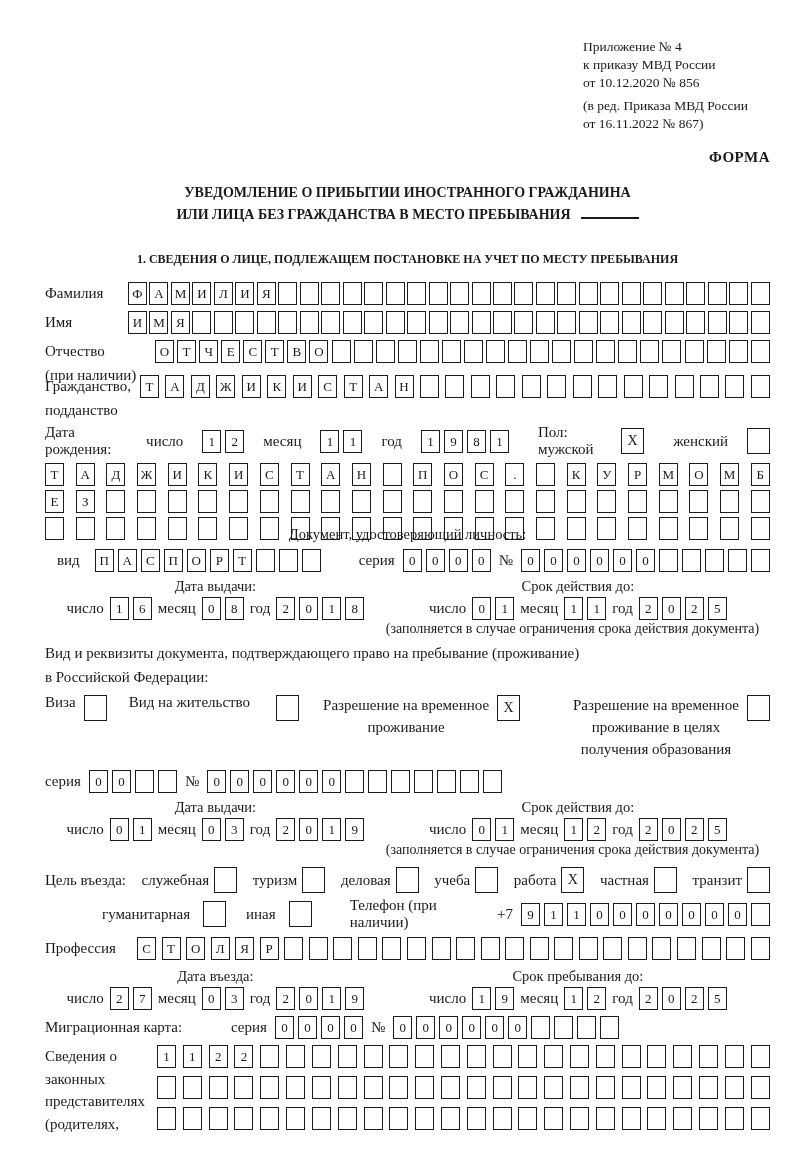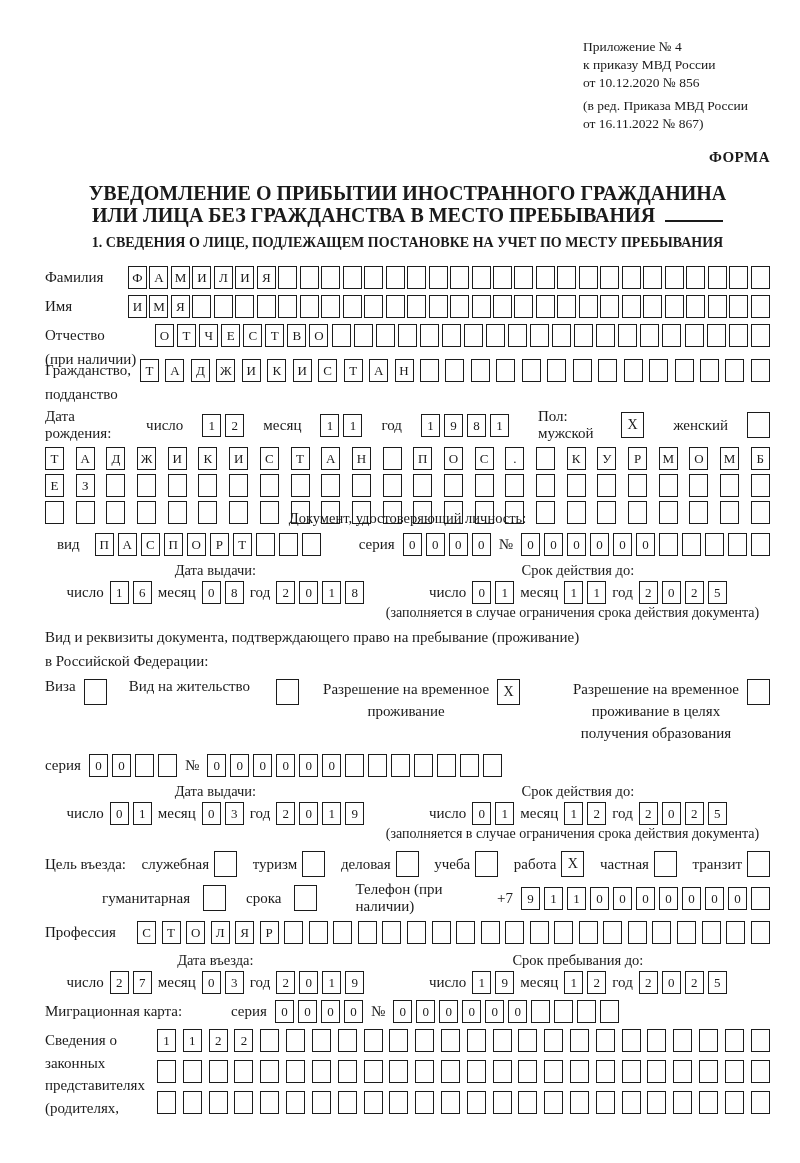--- a/index.html
+++ b/index.html
@@ -11,23 +11,23 @@
     font-size:15px; padding:38px 30px 0 45px; overflow:hidden;
   }
   .content { width:725px; }
 
   
   .hdr { margin-left:auto; width:187px; font-size:13.5px; line-height:18px; }
   .hdr .amend { margin-top:5px; }
   .forma { text-align:right; font-weight:bold; margin-top:16px; font-size:15px; letter-spacing:.5px; }
 
   
-  .title { text-align:center; font-weight:bold; font-size:20px; line-height:22px; margin-top:16px; }
+  .title { text-align:center; font-weight:bold; font-size:14px; line-height:22px; margin-top:16px; }
   .uline { display:inline-block; width:58px; border-bottom:2px solid #1a1a1a; margin-left:10px; }
-  .sec { text-align:center; font-weight:bold; font-size:14px; margin-top:9px;font-family:Liberation Serif, serif; }
+  .sec { text-align:center; font-weight:bold; font-size:12px; margin-top:26px;font-family:Liberation Serif, serif; }
 
   
   .row { display:flex; align-items:flex-start; margin-top:4px; }
   .lab { flex:none; line-height:23px; }
   .lab.stack { position:relative; }
   .lab .sub { position:absolute; left:0; top:24px; white-space:nowrap; }
   .w83 { width:83px; } .w110 { width:110px; } .w95 { width:95px; }
   .cellrow { display:flex; gap:4px; align-items:center; flex:none; }
   .cellrow.fill { flex:1; justify-content:space-between; gap:0; }
   .cell {
@@ -584,21 +584,21 @@
     </span>
   </div>
   <div class="phone-row">
     <span class="popt">
       <span>гуманитарная</span>
       <span class="cellrow cbx" style="margin-left:8px;">
             <span class="cell"></span>
           </span>
     </span>
     <span class="popt" style="margin-left:20px;">
-      <span>срока</span>
+      <span>иная</span>
       <span class="cellrow cbx" style="margin-left:8px;">
             <span class="cell"></span>
           </span>
     </span>
     <span style="margin-left:38px;">Телефон (при наличии)</span>
     <span class="gapauto">+7</span>
     <span class="cellrow" style="margin-left:8px;">
           <span class="cell">9</span>
           <span class="cell">1</span>
           <span class="cell">1</span>

